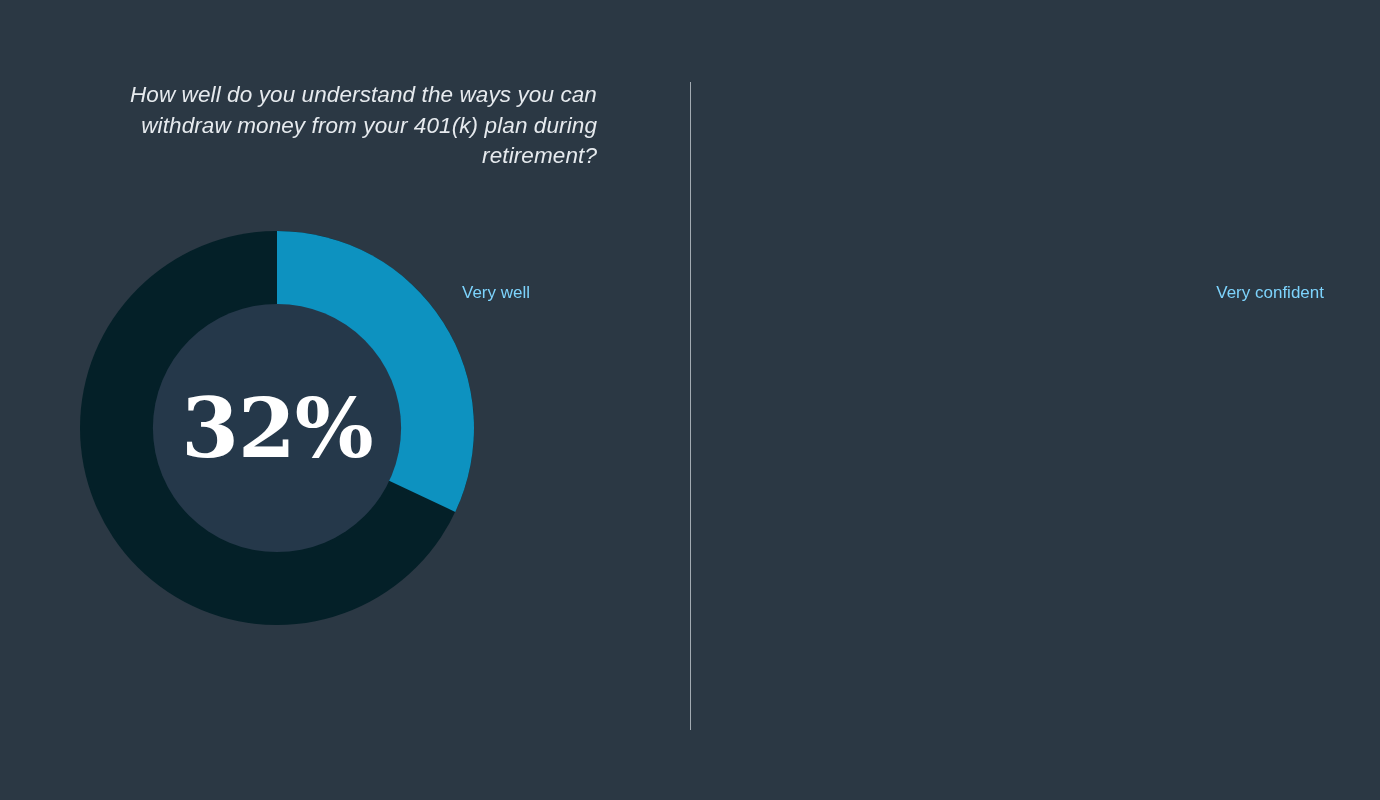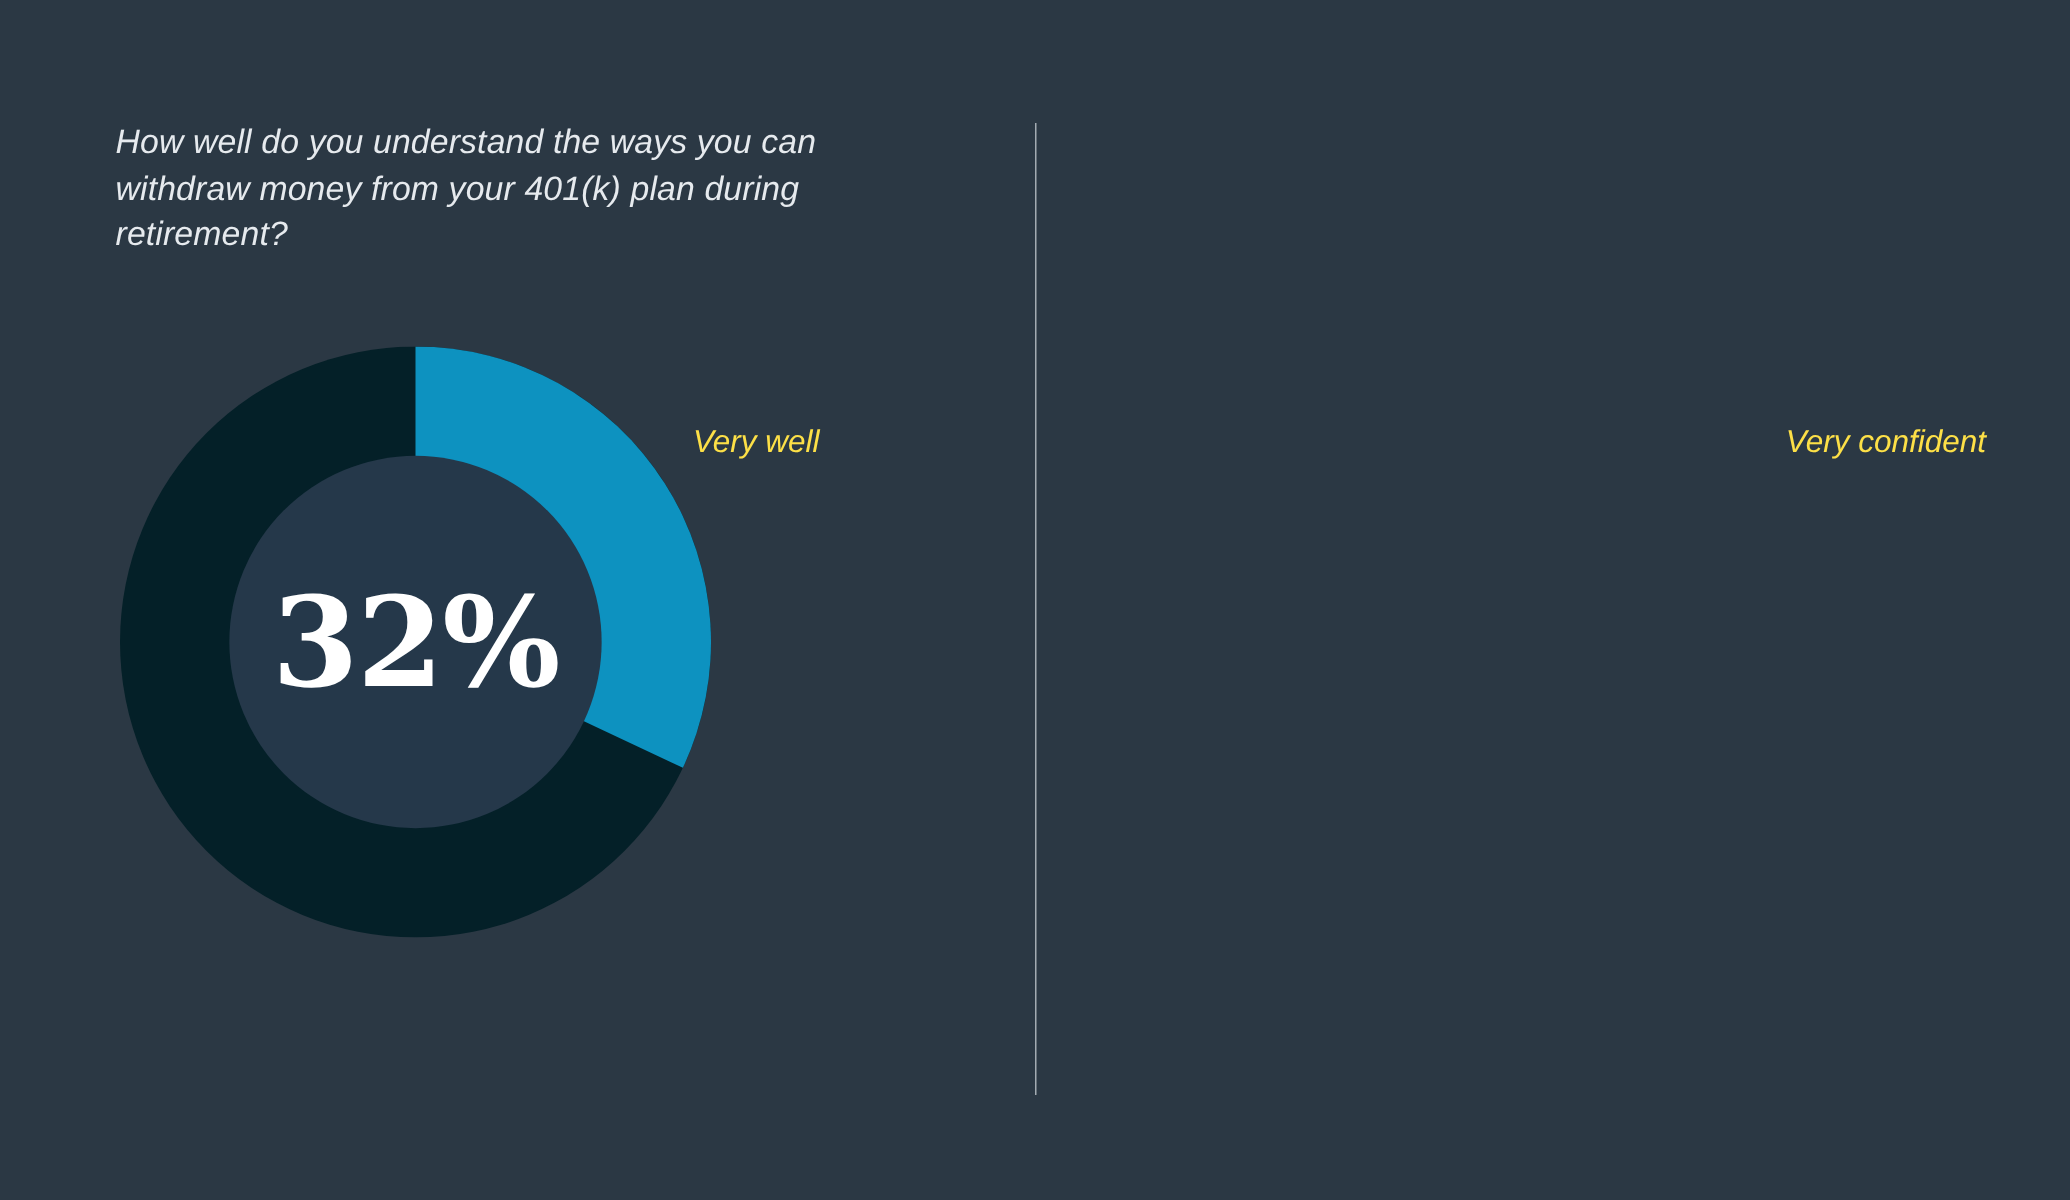--- a/index.html
+++ b/index.html
@@ -39,20 +39,21 @@
     top: 80px;
     font-size: 22.5px;
     line-height: 30.5px;
     font-style: italic;
     color: #e6eaee;
     letter-spacing: 0.1px;
   }
   .panel-left .question {
     left: 77px;
     width: 520px;
+    text-align: right;
   }
   .chart-wrap {
     position: absolute;
     top: 231px;
     width: 394px;
     height: 394px;
   }
   .panel-left .chart-wrap { left: 80px; }
 
   .donut-svg {
@@ -72,24 +73,23 @@
     font-family: "DejaVu Serif", "Liberation Serif", serif;
     font-weight: bold;
     font-size: 83px;
     color: #ffffff;
     letter-spacing: -1px;
     pointer-events: none;
   }
   .seg-label {
     position: absolute;
     top: 283px;
-    font-size: 21px;
-    color: #fde047;
+    font-size: 17px;
+    color: #7dd3fc;
     white-space: nowrap;
-    font-style: italic;
   }
   .panel-left .seg-label {
     left: 462px;
   }
   .panel-right .seg-label {
     right: 56px;
     text-align: left;
   }
 </style>
 </head>

